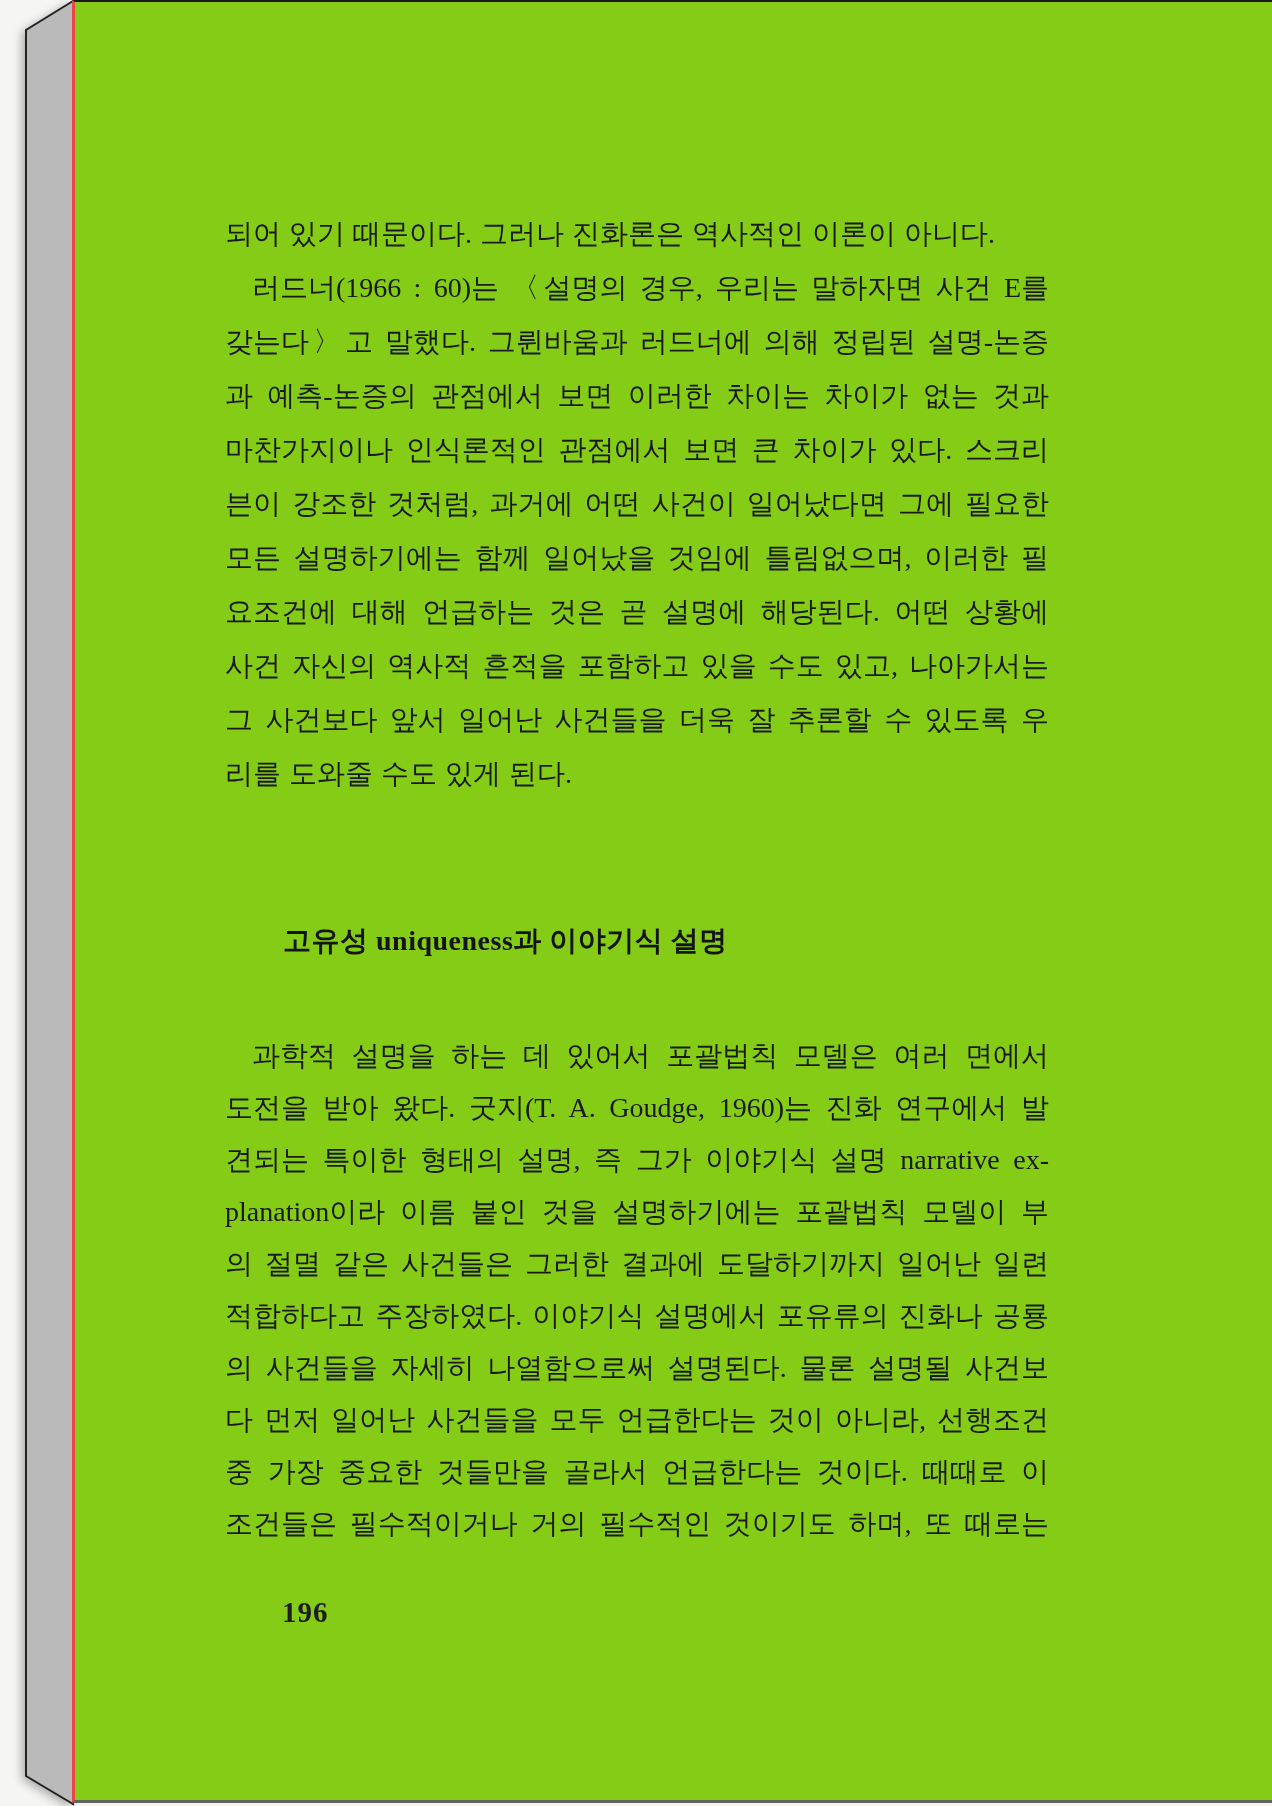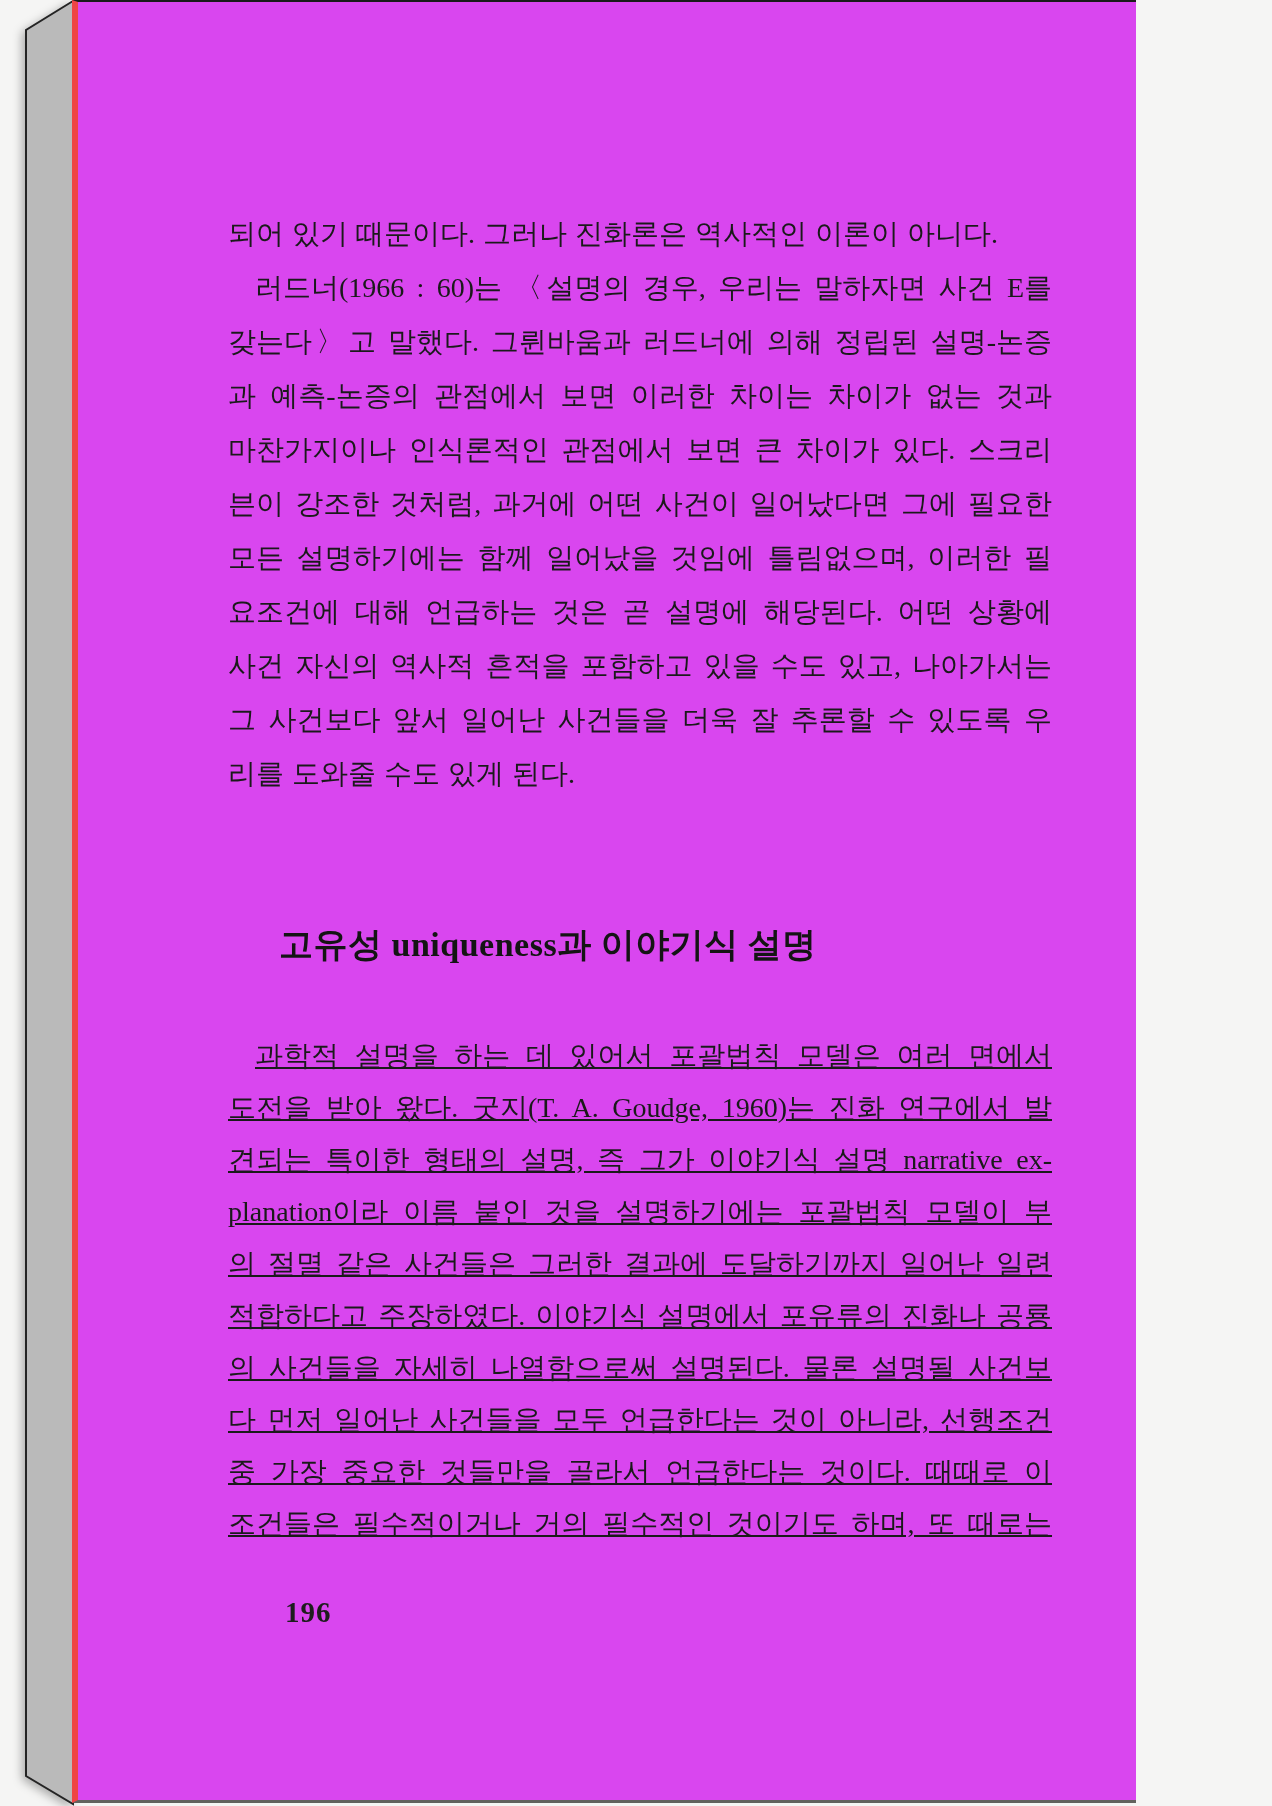--- a/index.html
+++ b/index.html
@@ -17,50 +17,50 @@
   .spine-svg {
     position: absolute;
     left: 0;
     top: 0;
     filter: drop-shadow(-3px 3px 5px rgba(0,0,0,0.30));
   }
   .page {
     position: absolute;
     left: 72px;
     top: 0;
-    width: 1064px;
+    width: 1200px;
     height: 1803px;
     box-sizing: border-box;
-    background: #d946ef;
+    background: #84cc16;
     border-top: 2px solid #1a1a1a;
-    border-left: 6px solid #ef4444;
+    border-left: 3px solid #ef4444;
     border-bottom: 3px solid #62625e;
   }
   .para {
     position: absolute;
     color: #1a1a1a;
     font-size: 28px;
     width: 824px;
     left: 150px;
   }
   .para-1 { top: 205px;  line-height: 54px; }
-  .para-2 { top: 1028px; line-height: 52px; text-decoration: underline; }
+  .para-2 { top: 1028px; line-height: 52px; }
   .line {
     text-align: justify;
     text-align-last: justify;
     word-spacing: 1px;
   }
   .line.left { text-align-last: left; }
   .line.indent { text-indent: 27px; }
   .heading {
     position: absolute;
-    left: 201px;
+    left: 208px;
     top: 920px;
     margin: 0;
-    font-size: 34px;
+    font-size: 28px;
     font-weight: bold;
     color: #141414;
     letter-spacing: 0.5px;
     white-space: nowrap;
   }
   .page-number {
     position: absolute;
     left: 207px;
     top: 1594px;
     font-size: 29px;

